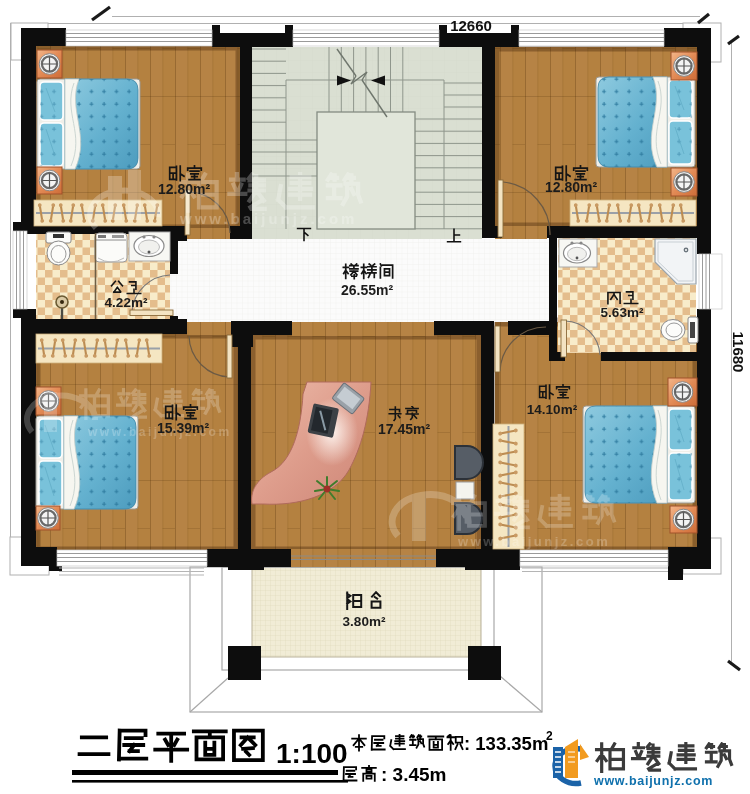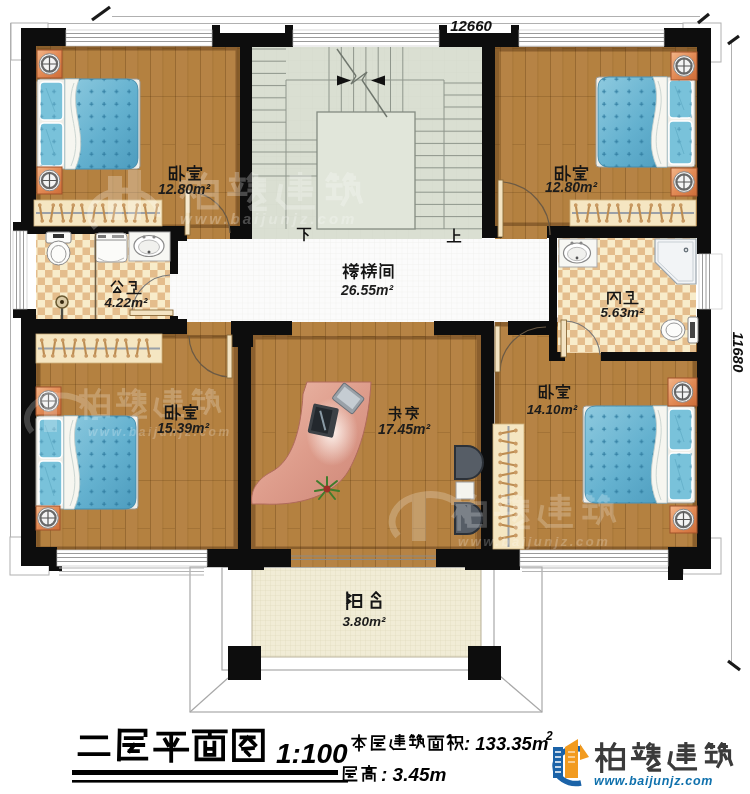--- a/index.html
+++ b/index.html
@@ -1,12 +1,12 @@
 <!DOCTYPE html>
-<html><head><meta charset="utf-8"><style>html,body{margin:0;padding:0;background:#fff;}#page{position:relative;width:750px;height:794px;overflow:hidden;background:#fff;font-family:"Liberation Sans",sans-serif;font-style:italic;}svg{display:block}</style></head><body>
+<html><head><meta charset="utf-8"><style>html,body{margin:0;padding:0;background:#fff;}#page{position:relative;width:750px;height:794px;overflow:hidden;background:#fff;font-family:"Liberation Sans",sans-serif;}svg{display:block}</style></head><body>
 <div id="page">
 <svg width="750" height="794" viewBox="0 0 750 794">
 <defs>
 <symbol id="z-er2" viewBox="0 0 100 100">
           <path d="M18,30 H82 M12,74 H88" fill="none" stroke="currentColor" stroke-width="10" stroke-linecap="square"></path>
         </symbol>
         <symbol id="z-ceng" viewBox="0 0 100 100">
           <path d="M16,12 H84 M84,12 V24 M16,12 L14,88 M32,32 H74 M28,50 H78 M54,50 L42,66 M42,66 H64 M20,86 H86" fill="none" stroke="currentColor" stroke-width="10" stroke-linecap="square"></path>
         </symbol>
         <symbol id="z-ping" viewBox="0 0 100 100">

